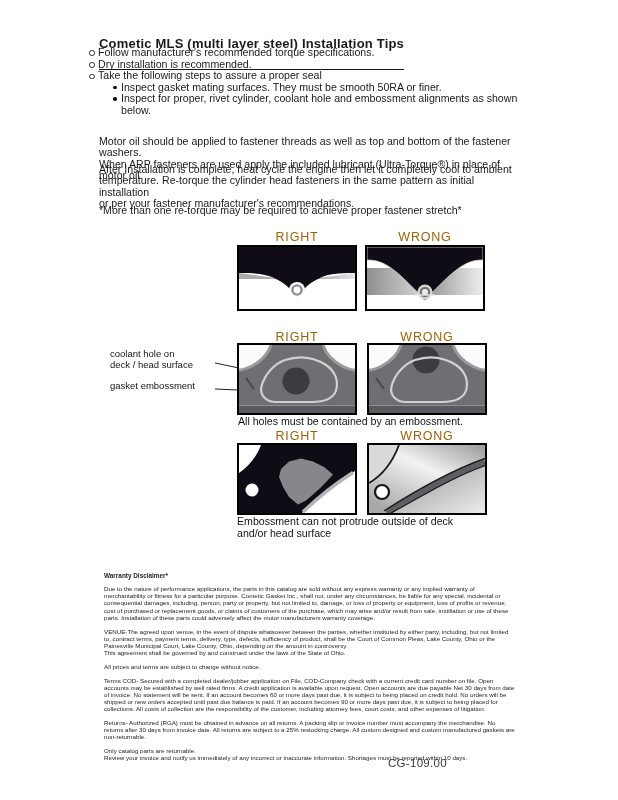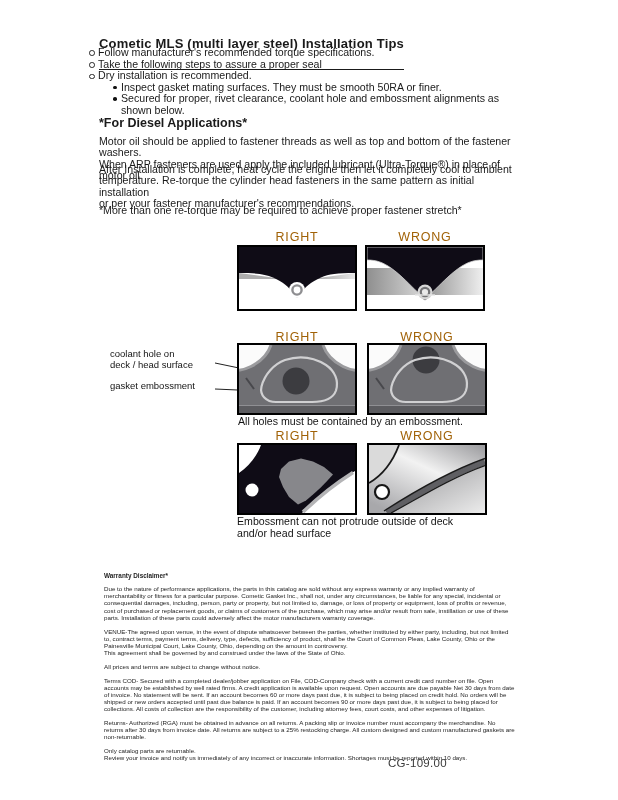--- a/index.html
+++ b/index.html
@@ -34,27 +34,26 @@
 </style>
 </head>
 <body>
 
 <div class="page">
 
   <h1 class="abs title">Cometic MLS (multi layer steel) Installation Tips</h1>
 
   <div class="abs bullets">
     <div class="b">Follow manufacturer's recommended torque specifications.</div>
+    <div class="b">Dry installation is recommended.</div>
     <div class="b">Take the following steps to assure a proper seal</div>
-    <div class="b">Dry installation is recommended.</div>
     <div class="b sub">Inspect gasket mating surfaces.  They must be smooth 50RA or finer.</div>
-    <div class="b sub">Secured for proper, rivet clearance, coolant hole and embossment alignments as shown below.</div>
+    <div class="b sub">Inspect for proper, rivet cylinder, coolant hole and embossment alignments as shown below.</div>
   </div>
 
-  <h2 class="abs diesel-h" style="margin:0;">*For Diesel Applications*</h2>
   <p class="abs para p1">Motor oil should be applied to fastener threads as well as top and bottom of the fastener washers.
 When ARP fasteners are used apply the included lubricant (Ultra-Torque®) in place of motor oil.</p>
   <p class="abs para p2">After Installation is complete, heat cycle the engine then let it completely cool to ambient
 temperature. Re-torque the cylinder head fasteners in the same pattern as initial installation
 or per your fastener manufacturer's recommendations.</p>
   <p class="abs para note">*More than one re-torque may be required to achieve proper fastener stretch*</p>
 
   <div class="abs fig-label" style="left:237px;top:230px;">RIGHT</div>
   <div class="abs fig-label" style="left:365px;top:230px;">WRONG</div>
 

